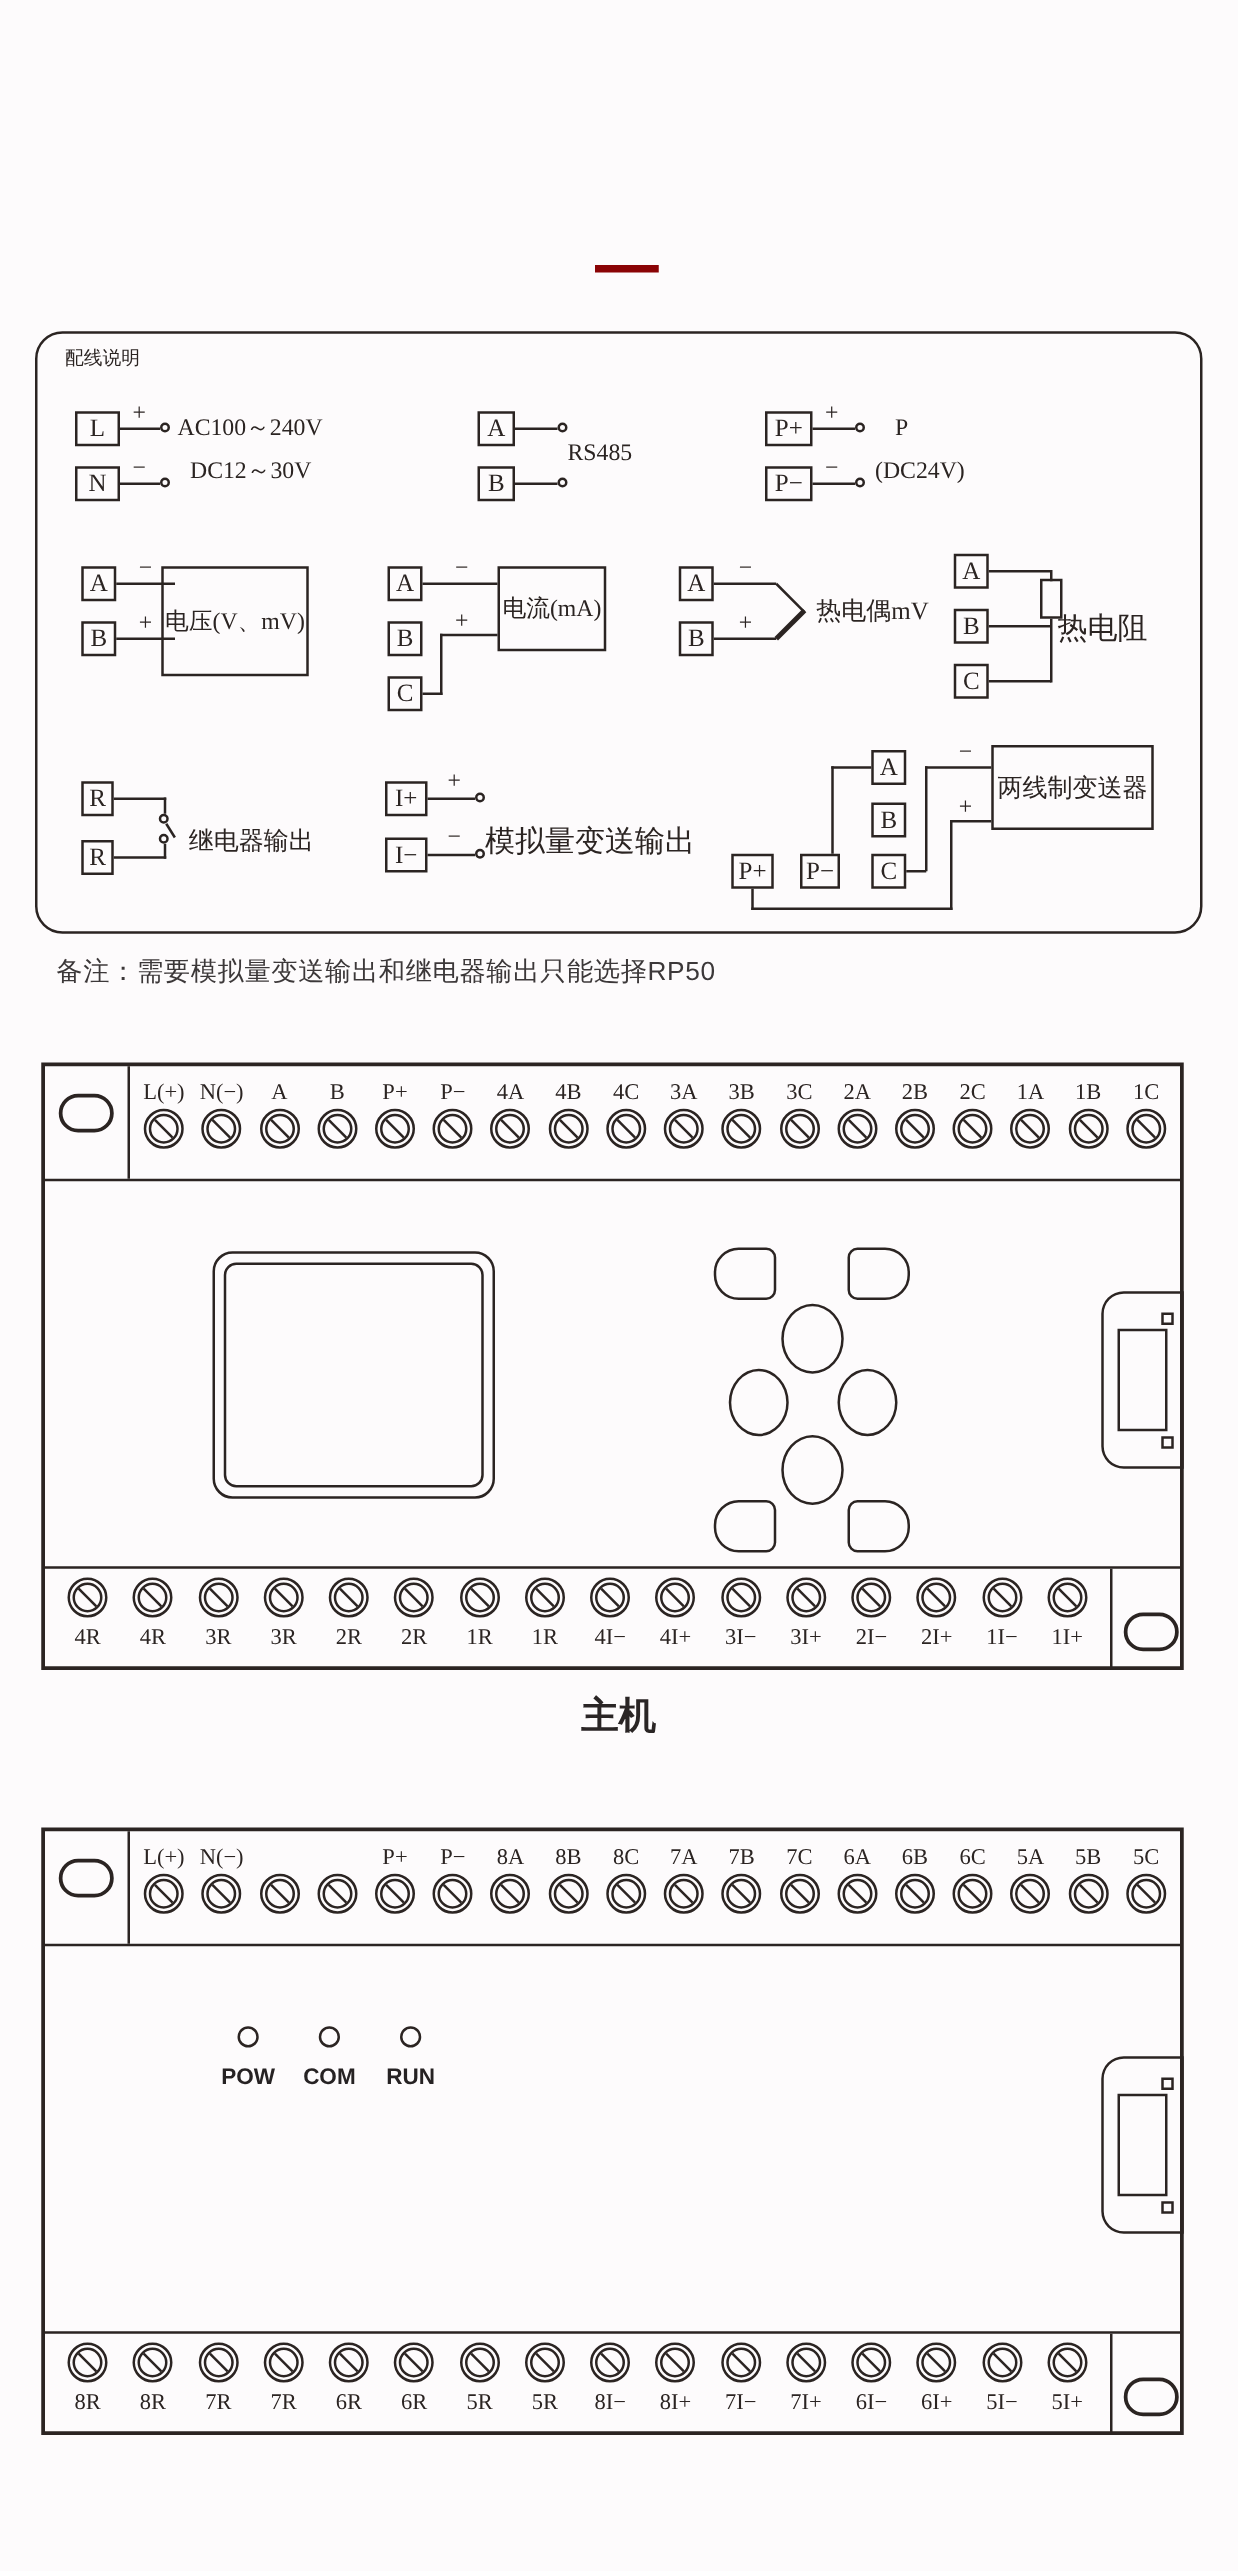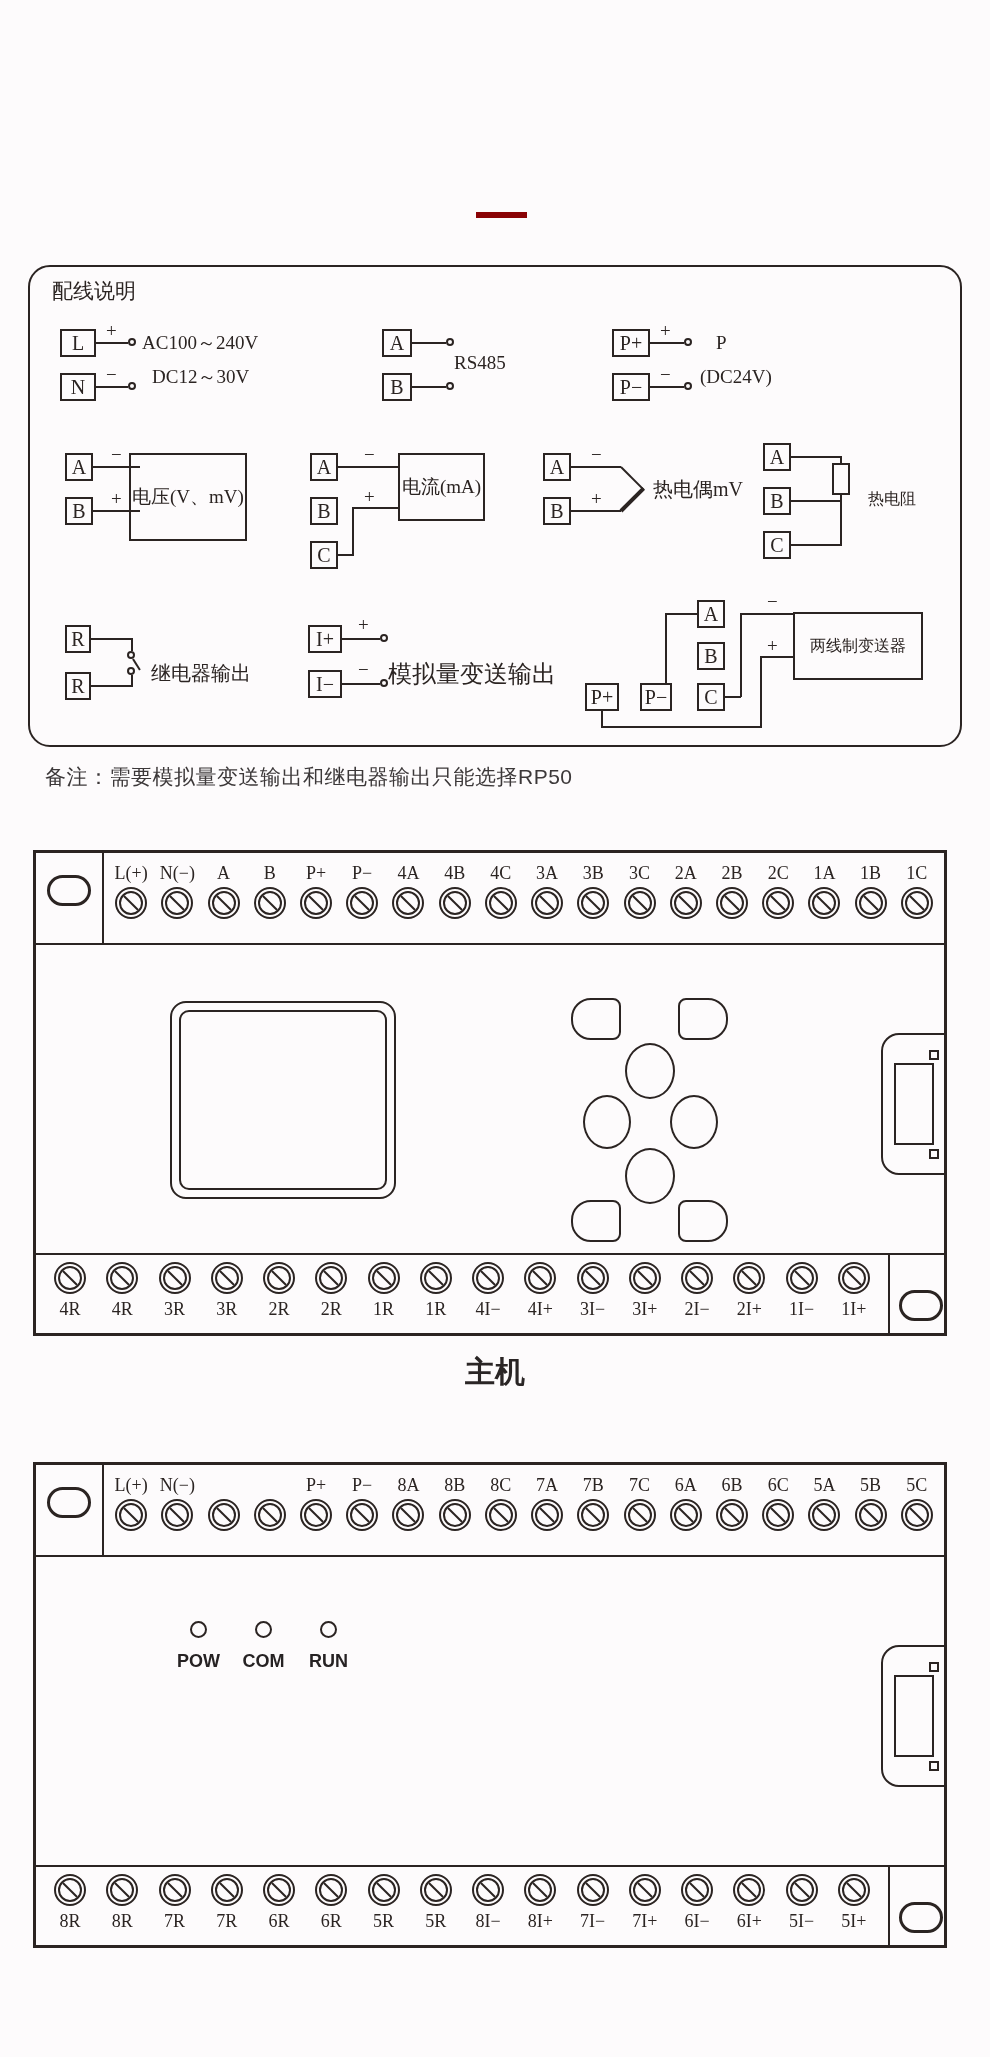--- a/index.html
+++ b/index.html
@@ -13,21 +13,21 @@
   
   .title{position:absolute;left:0;top:28px;width:100%;text-align:center;
     font-weight:900;font-size:94px;letter-spacing:5px;color:#3b3536;
     font-family:"Liberation Sans","DejaVu Sans",sans-serif;}
   .red-bar{position:absolute;left:476px;top:212px;width:51px;height:6px;background:#8a0305}
 
   
   .wbox{position:absolute;left:28px;top:265px;width:934px;height:482px;
     border:2px solid var(--line);border-radius:22px}
   .wbox-head{position:absolute;left:22px;top:10px;font-family:Liberation Sans, sans-serif;
-    font-size:21px;color:var(--line)}
+    font-size:15px;color:var(--line)}
 
   .g{position:absolute}
   .tbx{position:absolute;border:2px solid var(--line);display:flex;align-items:center;justify-content:center;
     font-family:"Liberation Serif","DejaVu Serif",serif;font-size:20px;line-height:1;color:var(--line)}
   .nbx{position:absolute;border:2px solid var(--line);display:flex;align-items:center;justify-content:center;
     font-family:"Liberation Serif","DejaVu Serif",serif;font-size:19px;color:var(--line);white-space:nowrap}
   .w{position:absolute;background:var(--line)}
   .oc{position:absolute;width:8px;height:8px;border:2px solid var(--line);border-radius:50%}
   .sg{position:absolute;font-family:"Liberation Serif","DejaVu Serif",serif;font-size:19px;line-height:1;
     color:var(--line);white-space:nowrap}
@@ -164,21 +164,21 @@
   <div class="g" style="left:763px;top:435px;width:200px;height:130px">
     <div class="tbx" style="left:0;top:8px;width:28px;height:28px">A</div>
     <div class="tbx" style="left:0;top:52px;width:28px;height:28px">B</div>
     <div class="tbx" style="left:0;top:96px;width:28px;height:28px">C</div>
     <div class="w" style="left:28px;top:21px;width:50px;height:2px"></div>
     <div class="w" style="left:28px;top:65px;width:50px;height:2px"></div>
     <div class="w" style="left:28px;top:109px;width:50px;height:2px"></div>
     <div class="w" style="left:77px;top:21px;width:2px;height:9px"></div>
     <div style="position:absolute;left:69px;top:28px;width:18px;height:32px;border:2px solid var(--line)"></div>
     <div class="w" style="left:77px;top:60px;width:2px;height:51px"></div>
-    <div class="sg" style="left:105px;top:56px;font-size:16px">热电阻</div>
+    <div class="sg" style="left:83px;top:56px;font-size:24px">热电阻</div>
   </div>
 
   <div class="g" style="left:65px;top:615px;width:220px;height:100px">
     <div class="tbx" style="left:0;top:10px;width:26px;height:28px">R</div>
     <div class="tbx" style="left:0;top:57px;width:26px;height:28px">R</div>
     <div class="w" style="left:26px;top:23px;width:42px;height:2px"></div>
     <div class="w" style="left:66px;top:23px;width:2px;height:13px"></div>
     <div class="oc" style="left:62px;top:36px"></div>
     <div class="w rot" style="left:68px;top:43px;width:13px;height:2px;transform:rotate(58deg)"></div>
     <div class="oc" style="left:62px;top:52px"></div>
@@ -212,21 +212,21 @@
     <div class="w" style="left:155px;top:21px;width:53px;height:2px"></div>
     <div class="w" style="left:155px;top:21px;width:2px;height:84px"></div>
     <div class="w" style="left:140px;top:104px;width:16px;height:2px"></div>
     <div class="sg" style="left:182px;top:0">−</div>
 
     <div class="w" style="left:175px;top:64px;width:33px;height:2px"></div>
     <div class="w" style="left:175px;top:64px;width:2px;height:72px"></div>
     <div class="w" style="left:16px;top:134px;width:161px;height:2px"></div>
     <div class="w" style="left:16px;top:119px;width:2px;height:17px"></div>
     <div class="sg" style="left:182px;top:44px">+</div>
-    <div class="nbx" style="left:208px;top:20px;width:130px;height:68px;font-size:16px">两线制变送器</div>
+    <div class="nbx" style="left:208px;top:4px;width:130px;height:68px;font-size:20px">两线制变送器</div>
   </div>
 
   <div class="note">备注：需要模拟量变送输出和继电器输出只能选择RP50</div>
 
   <div class="unit" style="top:850px">
     <div class="strip-top">
       <div class="corner">
         <div class="oval"></div>
       </div>
       <div class="terms">

